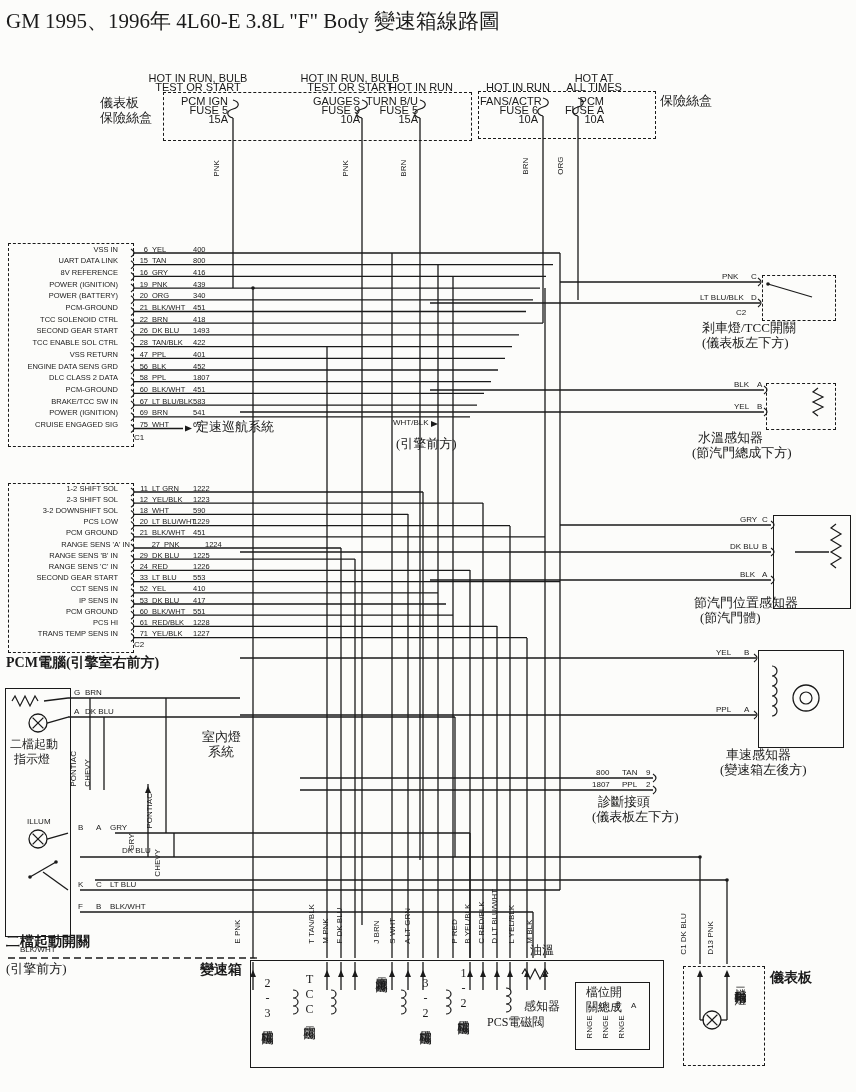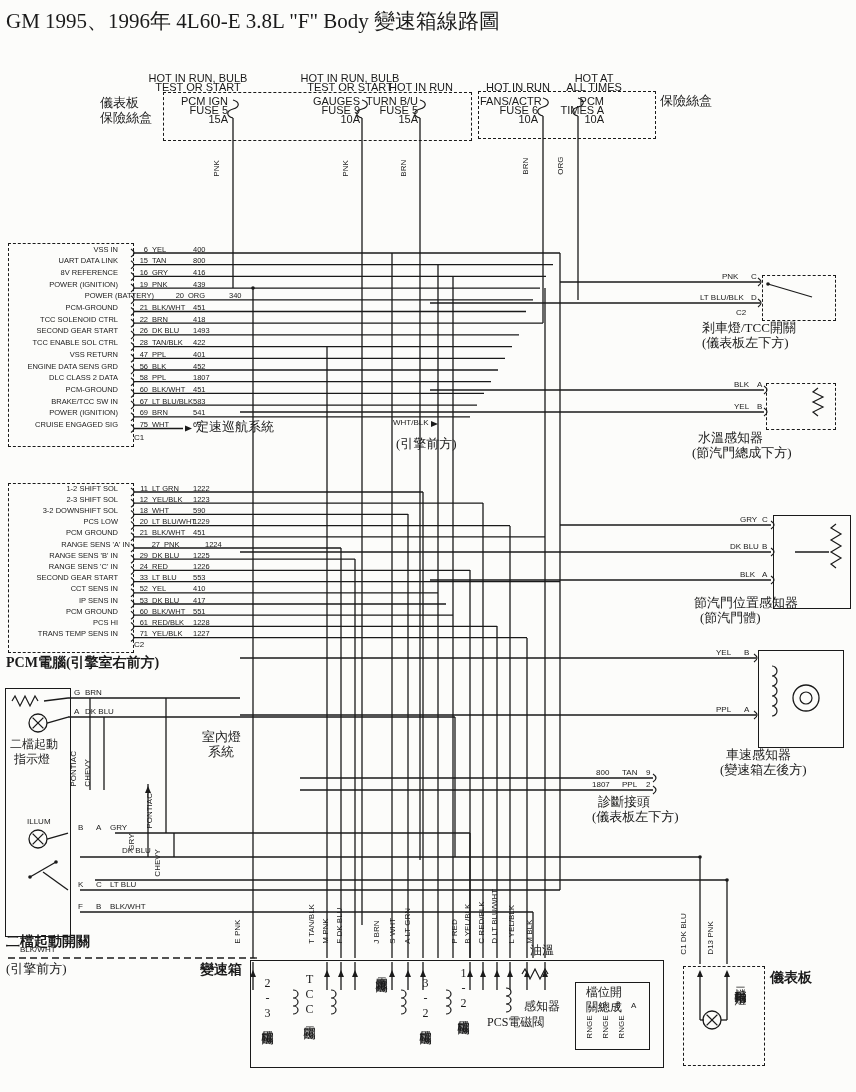--- a/index.html
+++ b/index.html
@@ -253,21 +253,21 @@
 
   <div class="dash" style="left:478px;top:91px;width:176px;height:46px"></div>
   <div class="lbl cjk" style="left:660px;top:94px">保險絲盒</div>
   <div class="lbl t7 center" style="left:518px;top:82px">HOT IN RUN</div>
   <div class="lbl t7 right" style="left:480px;top:96px;width:58px">FANS/ACTR</div>
   <div class="lbl t7 right" style="left:480px;top:105px;width:58px">FUSE 6</div>
   <div class="lbl t7 right" style="left:480px;top:114px;width:58px">10A</div>
   <div class="lbl t7 center" style="left:594px;top:73px">HOT AT</div>
   <div class="lbl t7 center" style="left:594px;top:82px">ALL TIMES</div>
   <div class="lbl t7 right" style="left:546px;top:96px;width:58px">PCM</div>
-  <div class="lbl t7 right" style="left:546px;top:105px;width:58px">TIMES A</div>
+  <div class="lbl t7 right" style="left:546px;top:105px;width:58px">FUSE A</div>
   <div class="lbl t7 right" style="left:546px;top:114px;width:58px">10A</div>
 
   <div class="dash" style="left:8px;top:243px;width:124px;height:202px"></div>
   <div id="c1rows">
 
   <div class="pinrow" style="top: 244.5px;">
         <span class="sig">VSS IN</span>
         <span class="pin">6</span>
         <span class="clr">YEL</span>
         <span class="cct">400</span>
@@ -283,21 +283,21 @@
         <span class="pin">16</span>
         <span class="clr">GRY</span>
         <span class="cct">416</span>
       </div>
       <div class="pinrow" style="top: 279.6px;">
         <span class="sig">POWER (IGNITION)</span>
         <span class="pin">19</span>
         <span class="clr">PNK</span>
         <span class="cct">439</span>
       </div>
-      <div class="pinrow" style="top: 291.3px; margin-left: 36px;">
+      <div class="pinrow" style="top: 291.3px;">
         <span class="sig">POWER (BATTERY)</span>
         <span class="pin">20</span>
         <span class="clr">ORG</span>
         <span class="cct">340</span>
       </div>
       <div class="pinrow" style="top: 303px;">
         <span class="sig">PCM-GROUND</span>
         <span class="pin">21</span>
         <span class="clr">BLK/WHT</span>
         <span class="cct">451</span>

